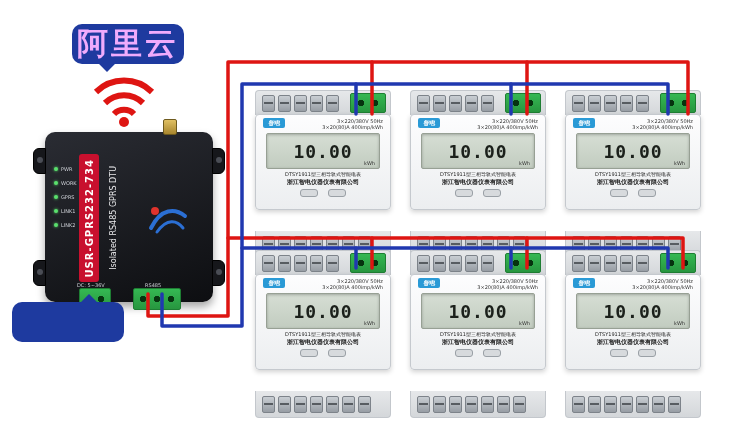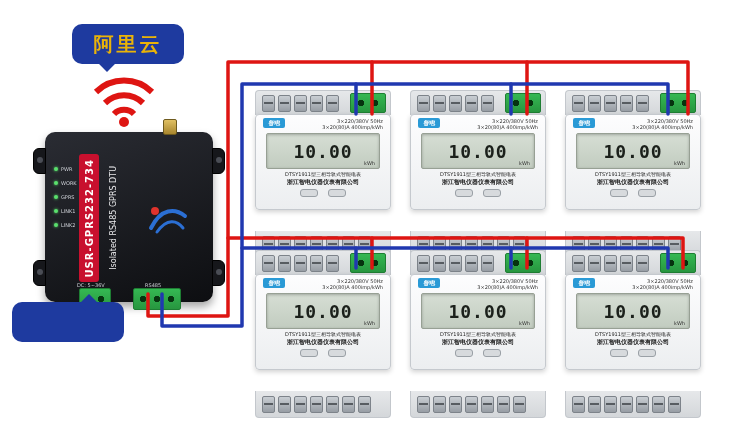--- a/index.html
+++ b/index.html
@@ -1,21 +1,21 @@
 <!DOCTYPE html>
 <html><head>
 <meta charset="utf-8">
 <style>
   html,body { margin:0; padding:0; background:#fff;
     font-family:"DejaVu Sans","Liberation Sans",sans-serif; }
   .stage { position:relative; width:750px; height:433px; background:#fff; overflow:hidden; }
 
   
-  .bubble { position:absolute; background:#1e3a9f; color:#eab308; font-weight:bold;
-    font-size:20px; letter-spacing:3px; display:flex; align-items:center; justify-content:center;
+  .bubble { position:absolute; background:#1e3a9f; color:#f0abfc; font-weight:bold;
+    font-size:31px; letter-spacing:3px; display:flex; align-items:center; justify-content:center;
     border-radius:10px; z-index:6; }
   .bubble .tail { position:absolute; width:14px; height:14px; background:#1e3a9f; transform:rotate(45deg); }
   #cloud-bubble { left:72px; top:24px; width:112px; height:40px; }
   #cloud-bubble .tail { bottom:-5px; left:28px; }
   #collector-bubble { left:12px; top:302px; width:112px; height:40px; }
   #collector-bubble .tail { top:-5px; right:28px; }
 
   
   #wifi { position:absolute; left:90px; top:70px; z-index:6; }
 

